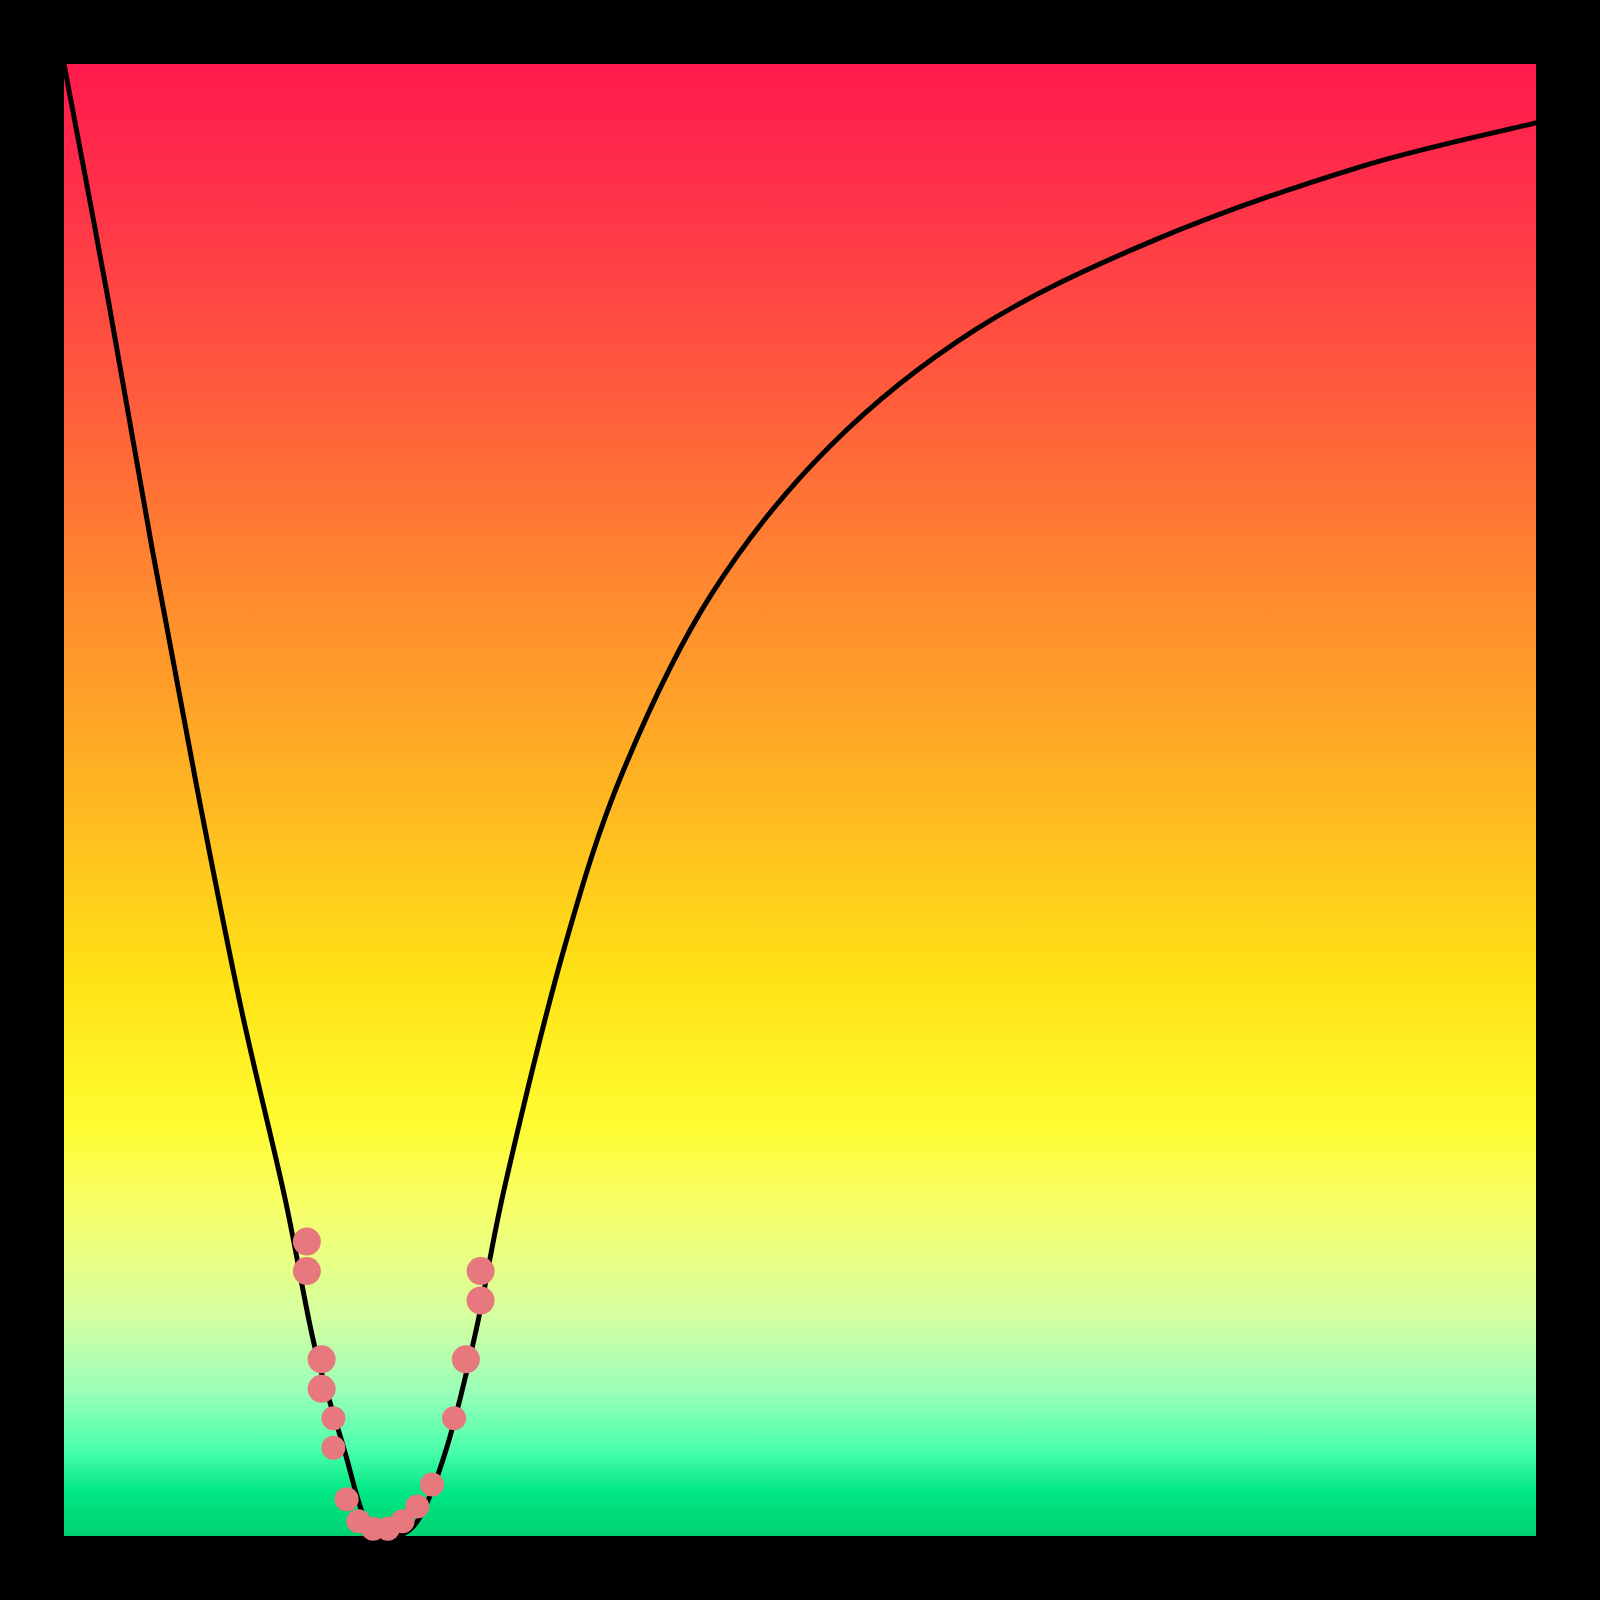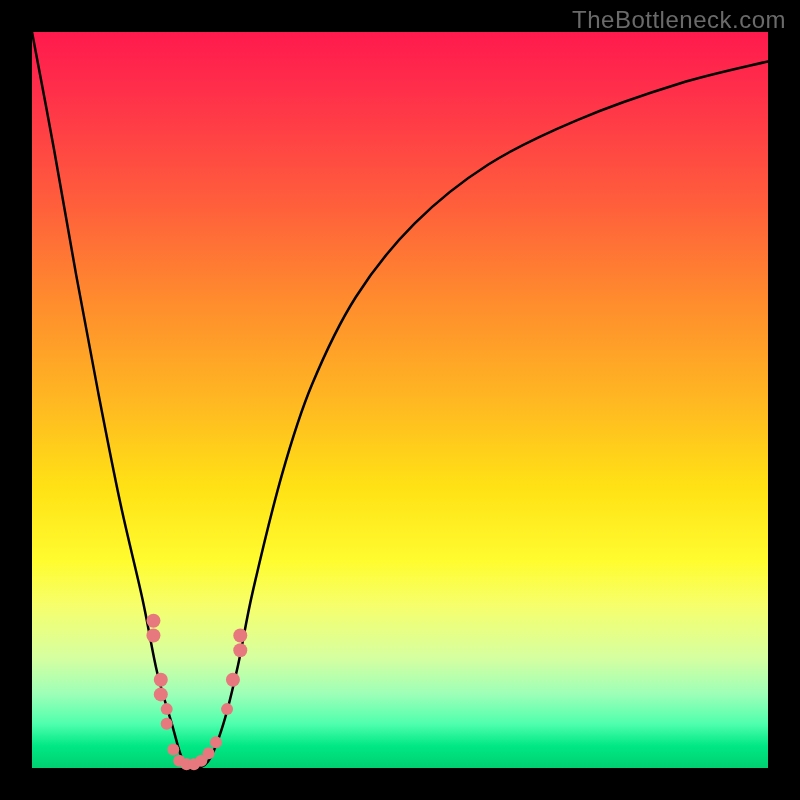--- a/index.html
+++ b/index.html
@@ -54,21 +54,20 @@
     left: 0; top: 0;
     width: 736px;
     height: 736px;
     overflow: visible;
   }
 </style>
 </head>
 <body>
 
 <div class="frame">
-  <div class="watermark">TheBottleneck.com</div>
   <div class="plot-area">
     <svg class="curve" viewBox="0 0 736 736">
       <path fill="none" stroke="#000" stroke-width="2.5" stroke-linecap="round" d="M 0,0 C 3.6799999999999997,19.626666666666665 14.719999999999999,77.28 22.08,117.75999999999999 C 29.439999999999998,158.23999999999998 36.8,202.4 44.16,242.88 C 51.519999999999996,283.36 58.879999999999995,322.61333333333334 66.24,360.64 C 73.6,398.66666666666663 80.96,436.6933333333333 88.32,471.04 C 95.67999999999999,505.3866666666667 104.26666666666665,538.5066666666667 110.39999999999999,566.72 C 116.53333333333333,594.9333333333334 120.21333333333334,619.4666666666666 125.12,640.3199999999999 C 130.02666666666667,661.1733333333333 135.54666666666668,677.12 139.84,691.84 C 144.13333333333333,706.5600000000001 147.2,721.28 150.88,728.64 C 154.56,736 157.62666666666667,736 161.92,736 C 166.2133333333333,736 171.73333333333332,736 176.64,728.64 C 181.54666666666665,721.28 186.45333333333335,707.7866666666666 191.36,691.84 C 196.26666666666668,675.8933333333334 201.17333333333335,655.0400000000001 206.08,632.96 C 210.98666666666668,610.88 213.44,591.2533333333333 220.79999999999998,559.36 C 228.15999999999997,527.4666666666667 240.42666666666668,475.94666666666666 250.24,441.59999999999997 C 260.05333333333334,407.2533333333333 267.41333333333336,382.71999999999997 279.68,353.28 C 291.94666666666666,323.84 306.66666666666663,291.94666666666666 323.84,264.96 C 341.0133333333333,237.97333333333333 360.64000000000004,213.44 382.72,191.36 C 404.8,169.28000000000003 429.3333333333333,149.65333333333334 456.32,132.48000000000002 C 483.3066666666667,115.30666666666669 512.7466666666667,101.81333333333339 544.64,88.32000000000005 C 576.5333333333333,74.82666666666671 615.7866666666666,61.333333333333314 647.68,51.51999999999998 C 679.5733333333333,41.70666666666665 721.28,33.12000000000004 736,29.440000000000055" id="curve-path"></path>
       <g id="markers-group">
           <circle cx="121.44000000000001" cy="603.52" r="7" fill="#e6787e"></circle>
           <circle cx="121.44000000000001" cy="588.8" r="7" fill="#e6787e"></circle>
           <circle cx="128.79999999999998" cy="662.4" r="7" fill="#e6787e"></circle>
           <circle cx="128.79999999999998" cy="647.6800000000001" r="7" fill="#e6787e"></circle>
           <circle cx="134.688" cy="691.84" r="6" fill="#e6787e"></circle>
           <circle cx="134.688" cy="677.12" r="6" fill="#e6787e"></circle>

